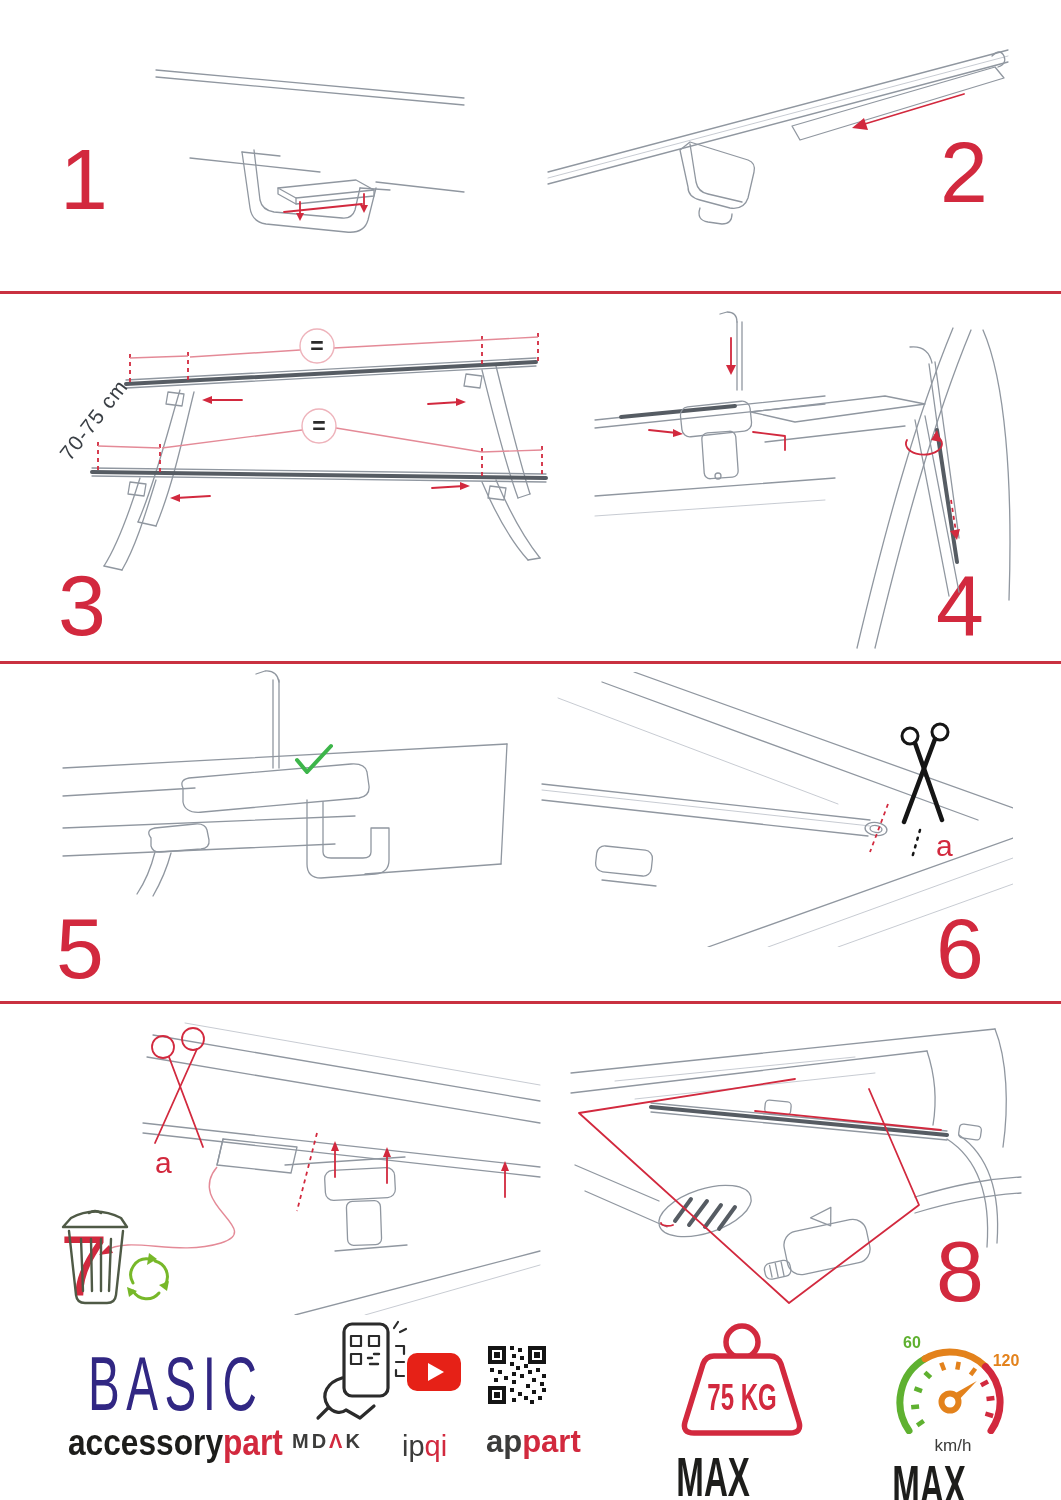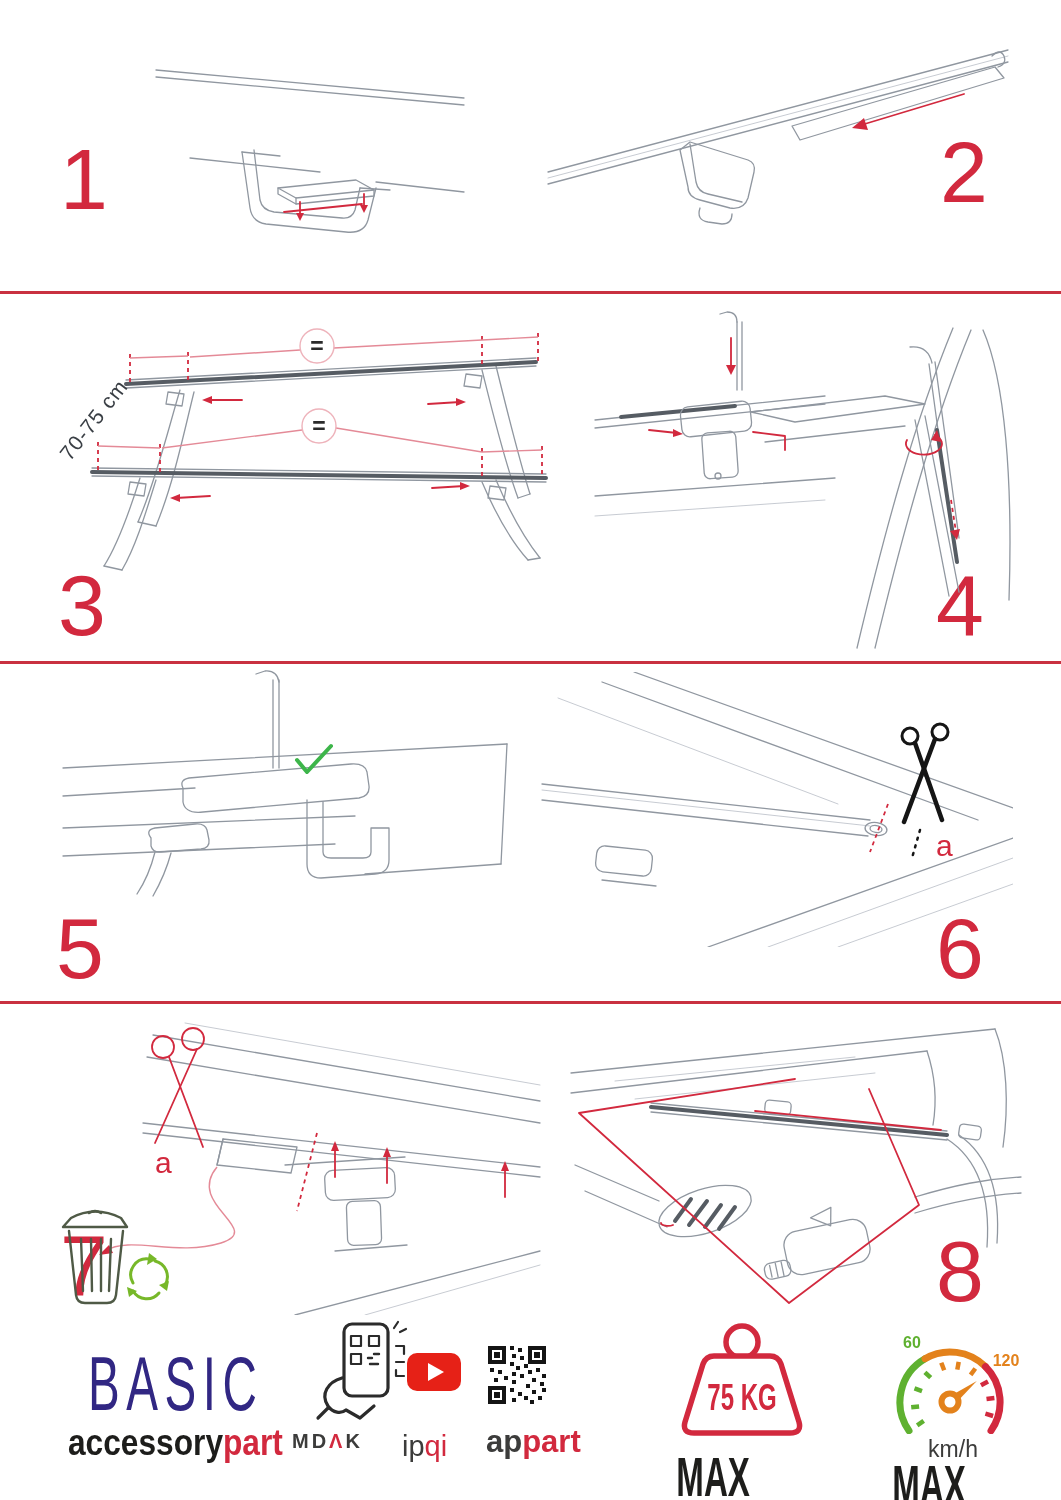--- a/index.html
+++ b/index.html
@@ -26,21 +26,21 @@
   .a-lbl{font-size:30px;fill:#d2293e;}
   
   .brand-title{position:absolute;left:88px;top:1340px;font-size:58px;font-weight:500;color:#312783;
       letter-spacing:8px;transform:scale(.82,1.3);transform-origin:left top;white-space:nowrap;}
   .brand-sub{position:absolute;left:68px;top:1422px;font-size:36px;font-weight:700;color:#1d1d1b;
       transform:scale(.88,1);transform-origin:left top;white-space:nowrap;}
   .red-t{color:#d2293e;}
   .partner{position:absolute;font-weight:600;color:#3c3c3b;white-space:nowrap;}
   .cond{display:inline-block;transform:scale(.72,1.22);transform-origin:center top;}
   .maxlbl{position:absolute;text-align:left;font-size:46px;font-weight:600;color:#1d1d1b;}
-  .kmh{position:absolute;text-align:center;font-size:23px;color:#3c3c3b;}
+  .kmh{position:absolute;text-align:center;font-size:17px;color:#3c3c3b;}
 </style>
 </head>
 <body>
 
 <div class="page">
 
   <div class="num" style="left:60px;top:136px;">1</div>
   <svg class="fig" style="left:150px;top:40px;" width="320" height="215" viewBox="0 0 320 215">
     <g class="ln">
       <path d="M6,30 L314,58"></path>

